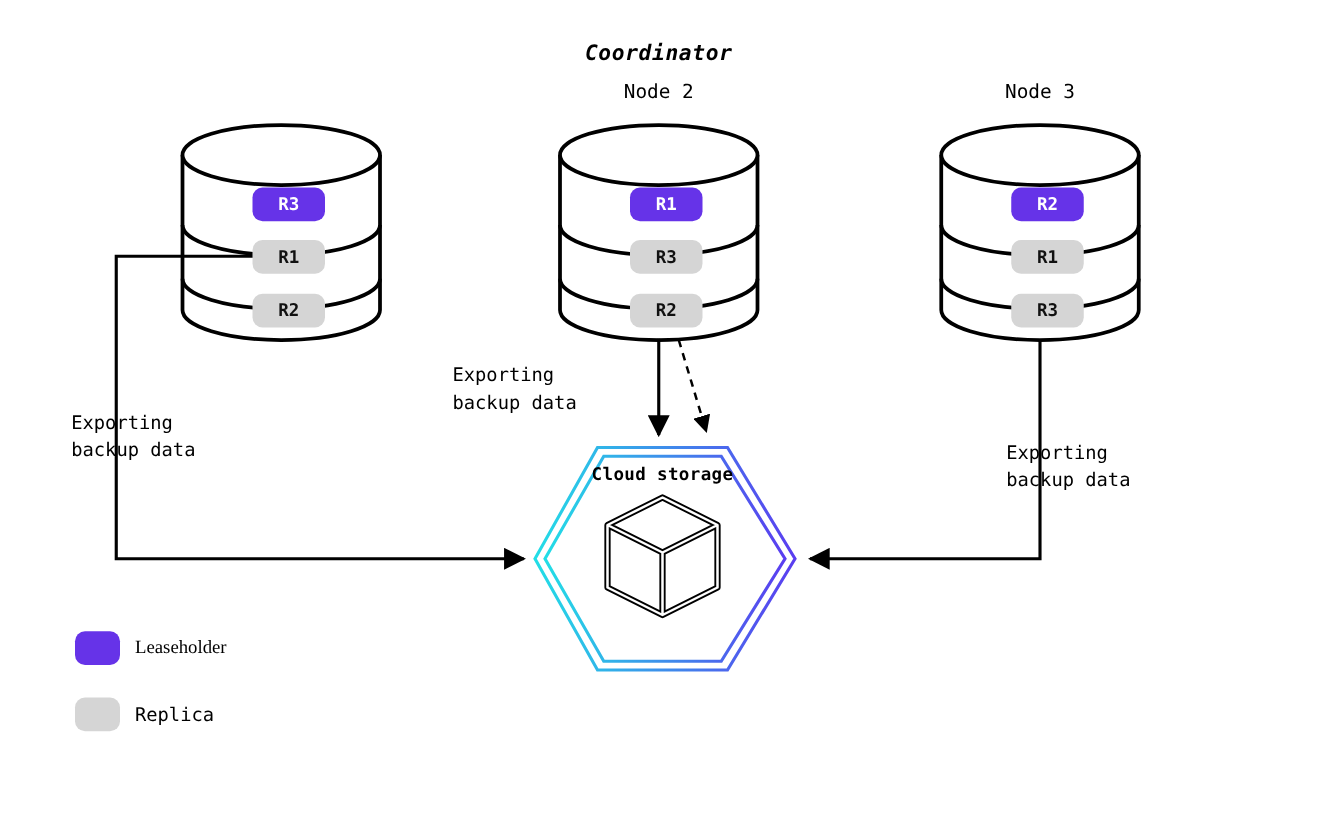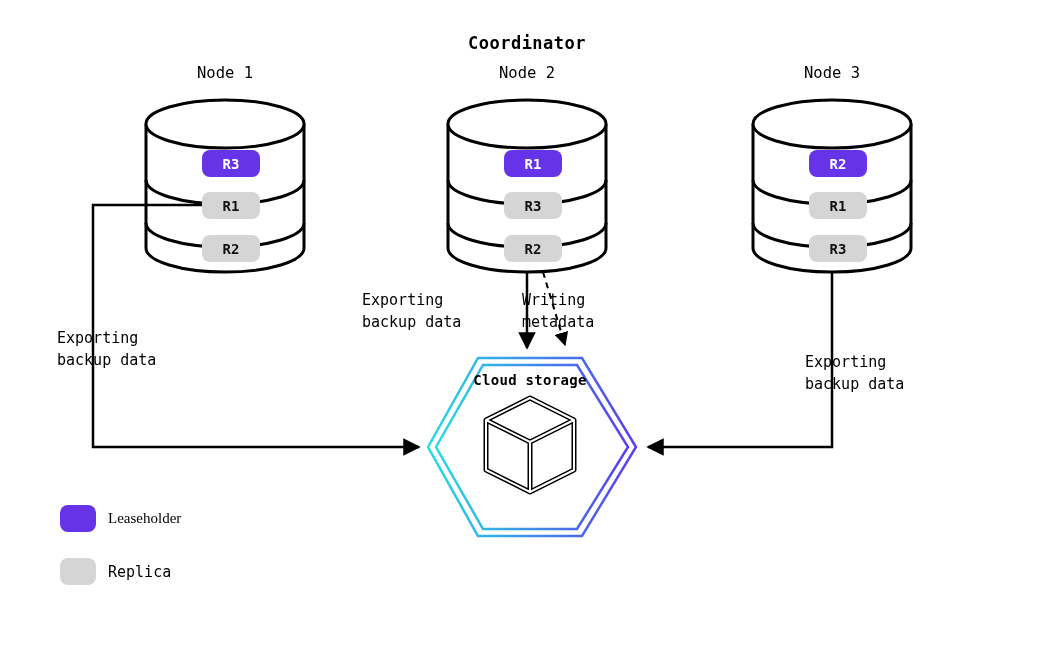--- a/index.html
+++ b/index.html
@@ -4,21 +4,21 @@
 <style>
   html,body{margin:0;padding:0;background:#fff;}
   .stage{
     position:relative;width:1056px;height:651px;background:#fff;overflow:hidden;
     font-family:"DejaVu Sans Mono", monospace;color:#000;
   }
   .stage svg{position:absolute;left:0;top:0;width:1056px;height:651px;}
   .abs{position:absolute;}
   .title{
     left:377px;top:33px;width:300px;text-align:center;
-    font-size:17px;font-weight:bold;letter-spacing:.5px;
+    font-size:17px;font-weight:bold;letter-spacing:.5px;font-style:italic;
   }
   .node-label{width:160px;text-align:center;top:64px;font-size:15.5px;}
   .node-label.n1{left:145px;}
   .node-label.n2{left:447px;}
   .node-label.n3{left:752px;}
   .badge{
     width:58px;height:27px;border-radius:8px;
     display:flex;align-items:center;justify-content:center;
     font-size:14px;font-weight:bold;
   }
@@ -93,42 +93,39 @@
     </g>
 
     <polyline points="204,205 93,205 93,447 419,447" fill="none" stroke="#000" stroke-width="2.5" marker-end="url(#arrowhead)"></polyline>
     <line x1="527" y1="271" x2="527" y2="348" stroke="#000" stroke-width="2.5" marker-end="url(#arrowhead)"></line>
     <line x1="543" y1="272" x2="565" y2="345" stroke="#000" stroke-width="2" stroke-dasharray="6,5" marker-end="url(#arrowhead)"></line>
     <polyline points="832,272 832,447 648,447" fill="none" stroke="#000" stroke-width="2.5" marker-end="url(#arrowhead)"></polyline>
   </svg>
 
   <div class="abs title">Coordinator</div>
 
-  <div class="abs node-label n1">Node 1</div>
   <div class="abs node-label n2">Node 2</div>
   <div class="abs node-label n3">Node 3</div>
 
   <div class="abs badge leaseholder b-n1 b-r1">R3</div>
   <div class="abs badge replica b-n1 b-r2">R1</div>
   <div class="abs badge replica b-n1 b-r3">R2</div>
 
   <div class="abs badge leaseholder b-n2 b-r1">R1</div>
   <div class="abs badge replica b-n2 b-r2">R3</div>
   <div class="abs badge replica b-n2 b-r3">R2</div>
 
   <div class="abs badge leaseholder b-n3 b-r1">R2</div>
   <div class="abs badge replica b-n3 b-r2">R1</div>
   <div class="abs badge replica b-n3 b-r3">R3</div>
 
   <div class="abs edge-label el-1">Exporting
 backup data</div>
   <div class="abs edge-label el-2">Exporting
 backup data</div>
-  <div class="abs edge-label el-3">Writing
-metadata</div>
   <div class="abs edge-label el-4">Exporting
 backup data</div>
 
   <div class="abs cloud-label">Cloud storage</div>
 
   <div class="abs legend-swatch leaseholder"></div>
   <div class="abs legend-label l1">Leaseholder</div>
   <div class="abs legend-swatch replica"></div>
   <div class="abs legend-label l2">Replica</div>
 

